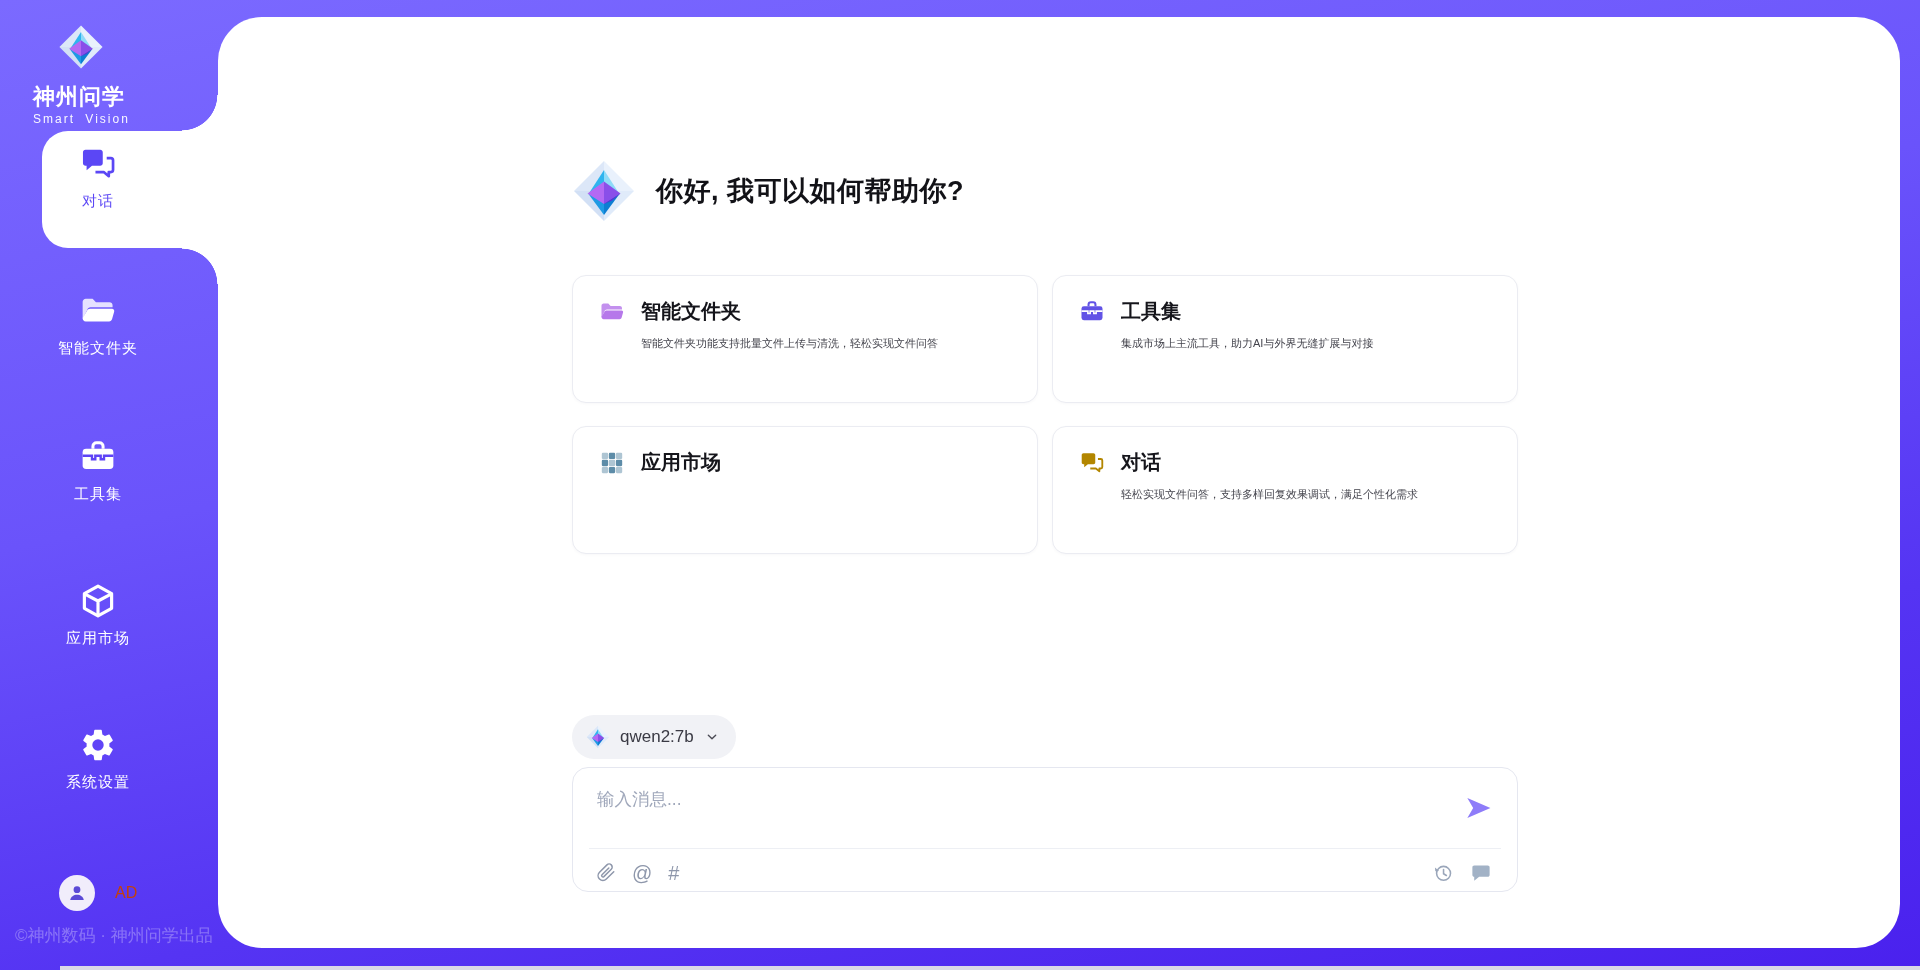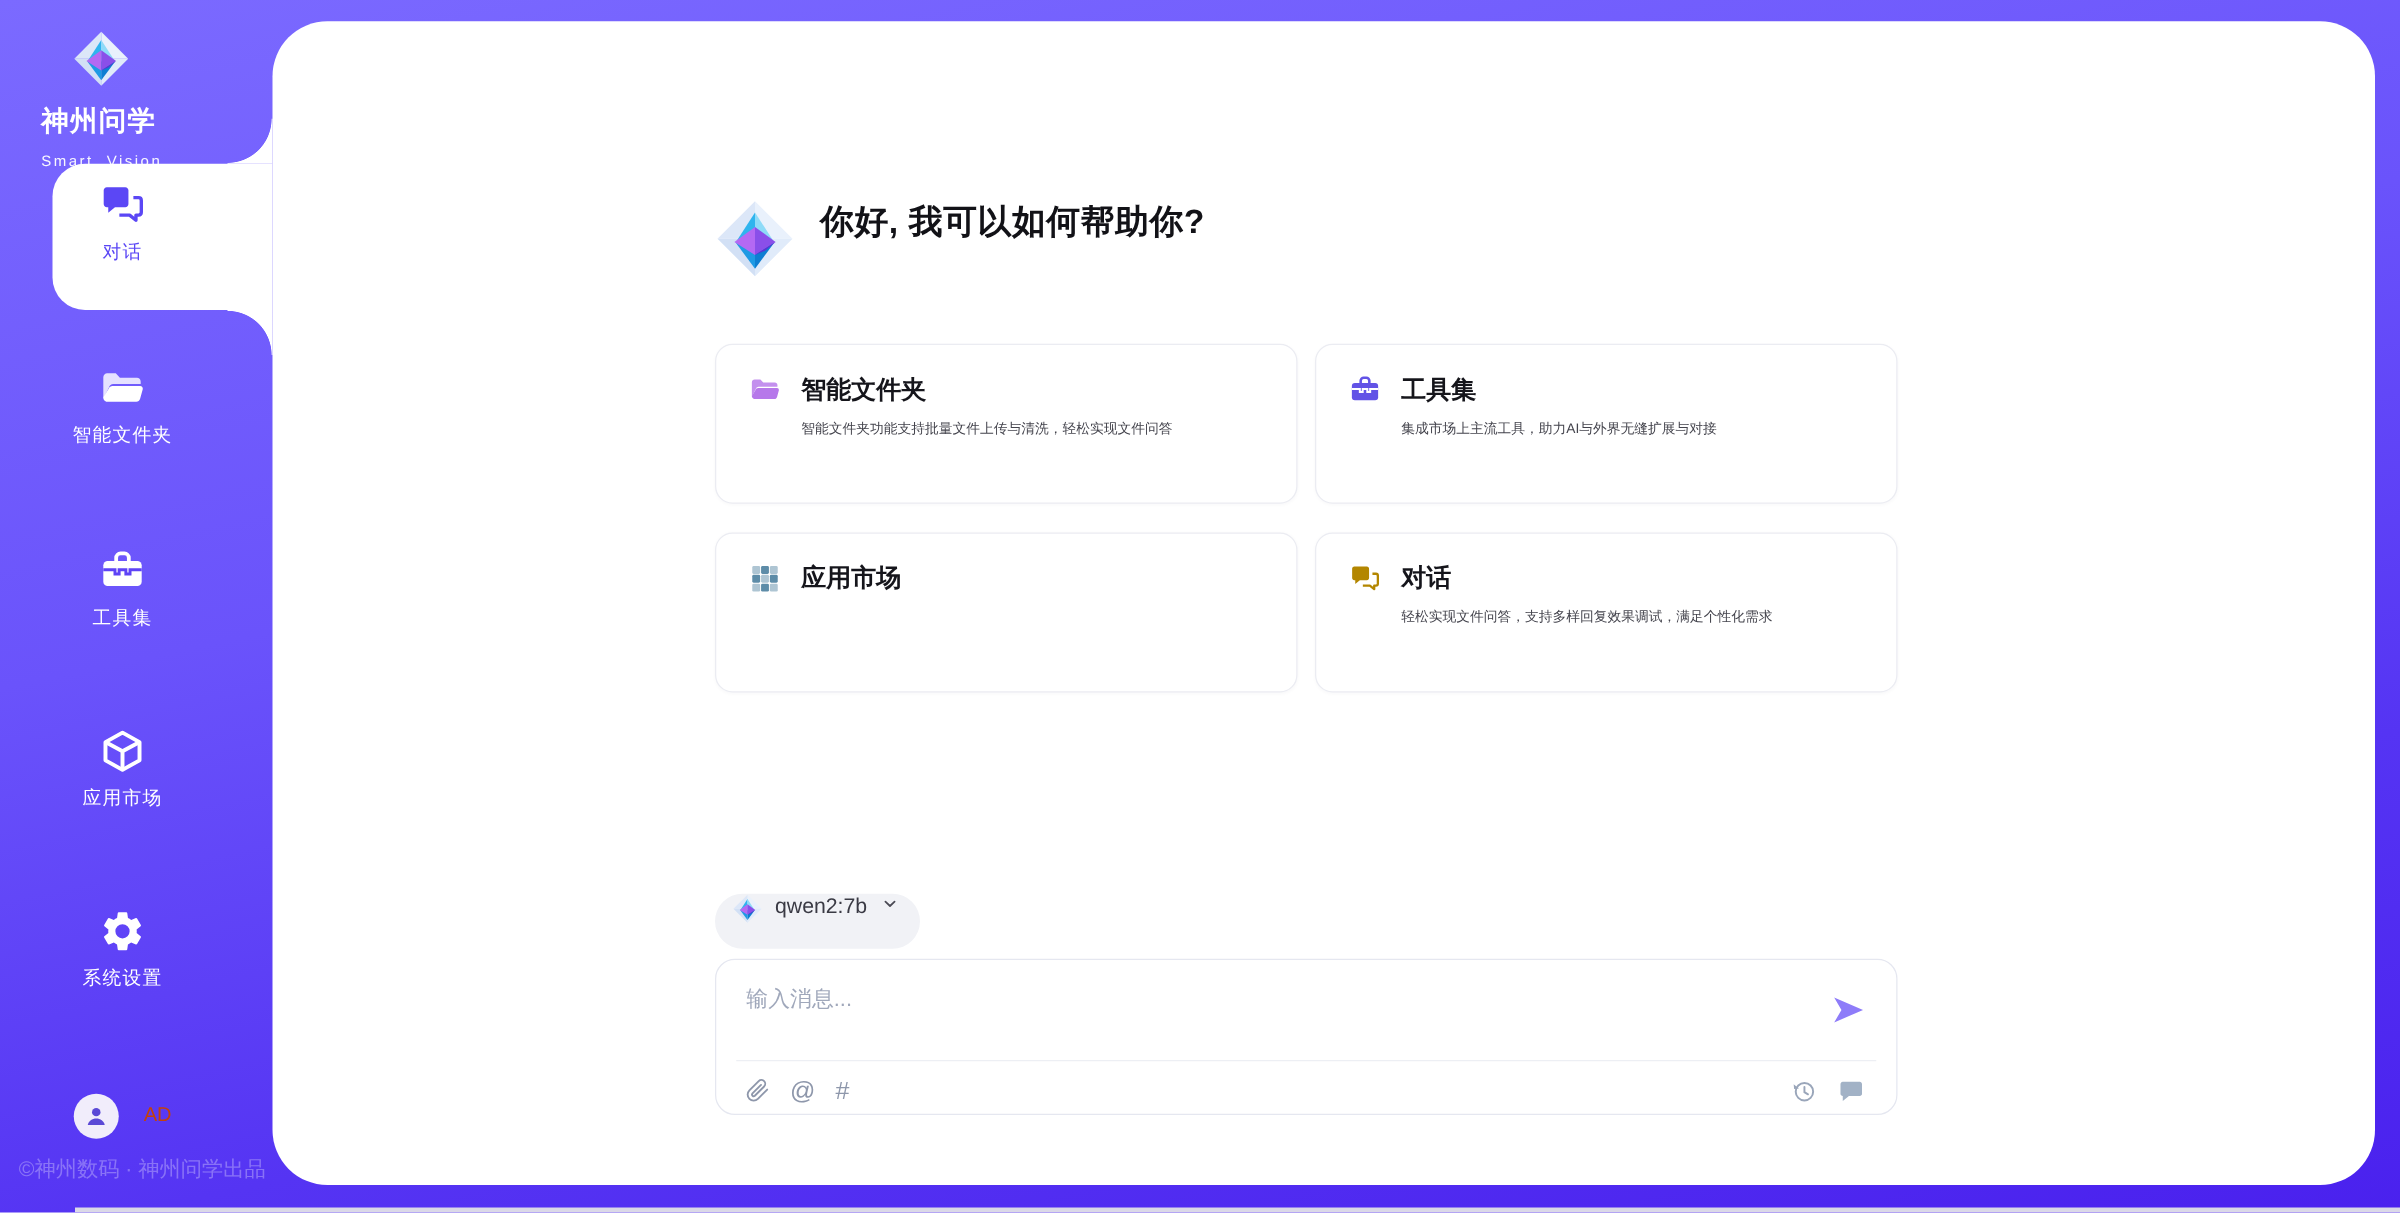--- a/index.html
+++ b/index.html
@@ -13,54 +13,54 @@
 
   
   .bottom-strip { position:absolute; left:60px; right:0; bottom:0; height:4px; background:#dad8e7; }
   .panel { position:absolute; left:218px; top:17px; width:1682px; height:931px;
            background:#fff; border-radius:44px; }
 
   
   .brand { position:absolute; left:33px; top:24px; display:flex; align-items:center; gap:12px;flex-direction:column; }
   .brand-text { color:#fff; }
   .brand-name { font-size:22px; font-weight:700; letter-spacing:1px; }
-  .brand-sub  { font-size:12px; letter-spacing:2px; word-spacing:5px; margin-top:10px; opacity:.95; }
+  .brand-sub  { font-size:12px; letter-spacing:2px; word-spacing:5px; margin-top:0; opacity:.95; }
 
   .tab-blob { position:absolute; left:42px; top:131px; width:176px; height:117px;
               background:#fff; border-radius:26px 0 0 26px; }
   .fillet { position:absolute; left:182px; width:36px; height:36px; }
   .fillet.top    { top:95px;  background:radial-gradient(circle 36px at 0 0,    rgba(0,0,0,0) 0 35px, #fff 35.6px); }
   .fillet.bottom { top:248px; background:radial-gradient(circle 36px at 0 100%, rgba(0,0,0,0) 0 35px, #fff 35.6px); }
 
   .nav-item { position:absolute; left:18px; width:160px; display:flex; flex-direction:column;
               align-items:center; gap:9px; color:#fff; cursor:pointer; --slot:#5e43f6; }
   .nav-item .nav-label { font-size:15px; letter-spacing:1px; }
   .nav-item.active { color:#5b47f5; --slot:#fff; }
   .ni-1 { top:145px; } .ni-2 { top:292px; } .ni-3 { top:438px; } .ni-4 { top:582px; } .ni-5 { top:726px; }
 
   .user-row { position:absolute; left:59px; top:875px; display:flex; align-items:center; gap:20px; cursor:pointer; }
   .avatar { width:36px; height:36px; border-radius:50%; background:#f1edfb; display:flex;
             align-items:center; justify-content:center; color:#5b49d6; }
   .user-name { color:#c2410c; font-size:16px; }
   .side-footer { position:absolute; left:15px; top:924px; font-size:17px; color:rgba(255,255,255,.3); }
 
   
-  .welcome { position:absolute; left:354px; top:142px; display:flex; align-items:flex-start; gap:20px; }
+  .welcome { position:absolute; left:354px; top:142px; display:flex; align-items:center; gap:20px; }
   .welcome h1 { font-size:27px; font-weight:700; color:#121217; letter-spacing:.5px; }
 
   .cards { position:absolute; left:354px; top:258px; width:946px;
            display:grid; grid-template-columns:1fr 1fr; column-gap:14px; row-gap:23px; }
   .card { background:#fff; border:1px solid #ebecf2; border-radius:14px; min-height:128px;
           padding:22px 26px; cursor:pointer; box-shadow:0 1px 3px rgba(25,25,60,.03); }
   .card-head { display:flex; align-items:center; gap:16px; }
   .card-head .card-title { font-size:20px; font-weight:700; color:#15151b; }
   .card-icon { width:26px; height:26px; --slot:#fff; }
   .card-desc { margin-top:10px; padding-left:42px; font-size:11px; line-height:1.52; color:#44444d; }
 
-  .chip { position:absolute; left:354px; top:698px; height:44px; display:inline-flex; 
+  .chip { position:absolute; left:354px; top:698px; height:44px; display:inline-flex; align-items:center;
           gap:10px; padding:0 16px 0 14px; background:#f1f2f6; border-radius:22px; cursor:pointer; }
   .chip-label { font-size:17px; color:#3a3a44; }
   .chip .chev { color:#4b4b55; }
 
   .composer { position:absolute; left:354px; top:750px; width:946px; height:125px;
               border:1.5px solid #e5e7f0; border-radius:16px; background:#fff; }
   .msg-input { position:absolute; left:24px; top:19px; right:80px; font-size:17.5px; color:#a0a8bb; }
   .send-btn { position:absolute; right:24px; top:26px; color:#8e7cf9; cursor:pointer; }
   .comp-divider { position:absolute; left:16px; right:16px; top:80px; height:1px; background:#edeff4; }
   .icon-row { position:absolute; top:94px; display:flex; align-items:center; gap:16px; color:#8e97ab; }

